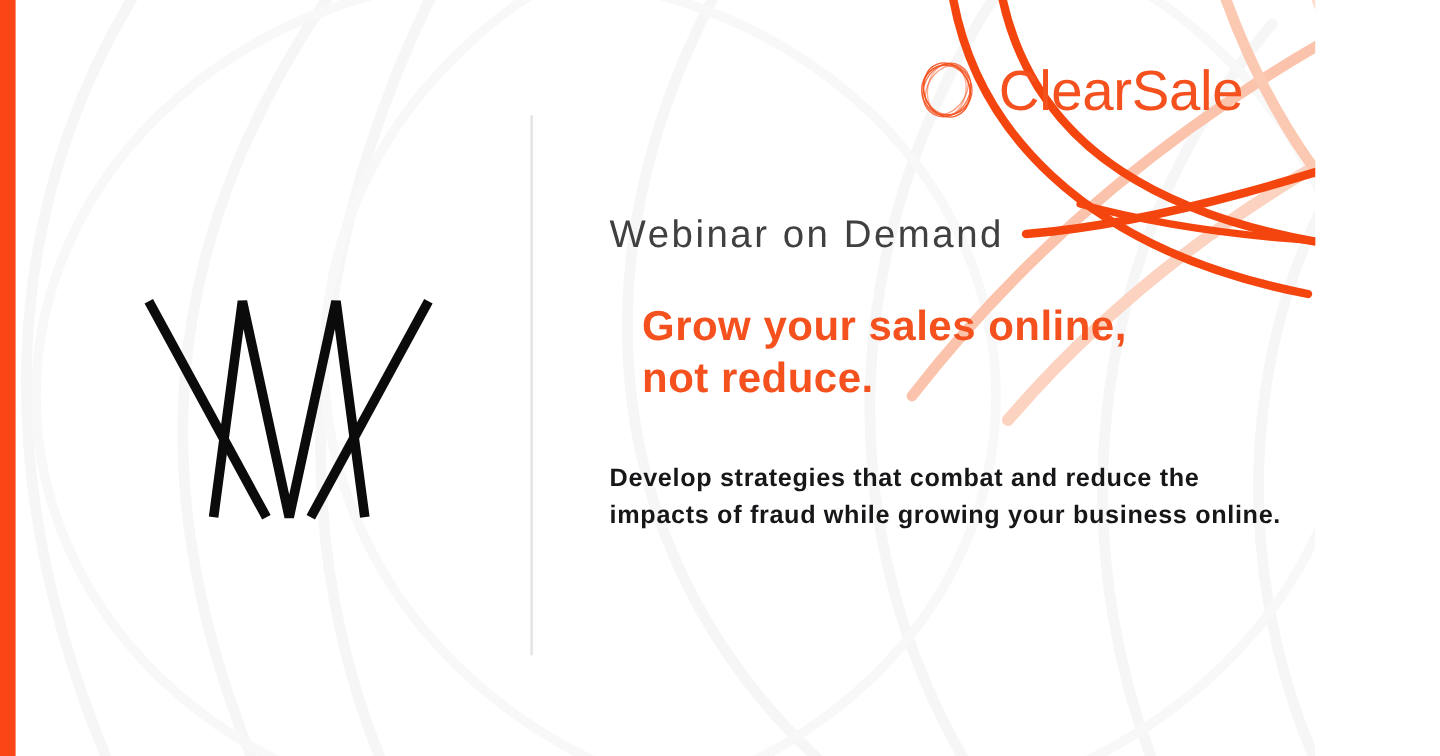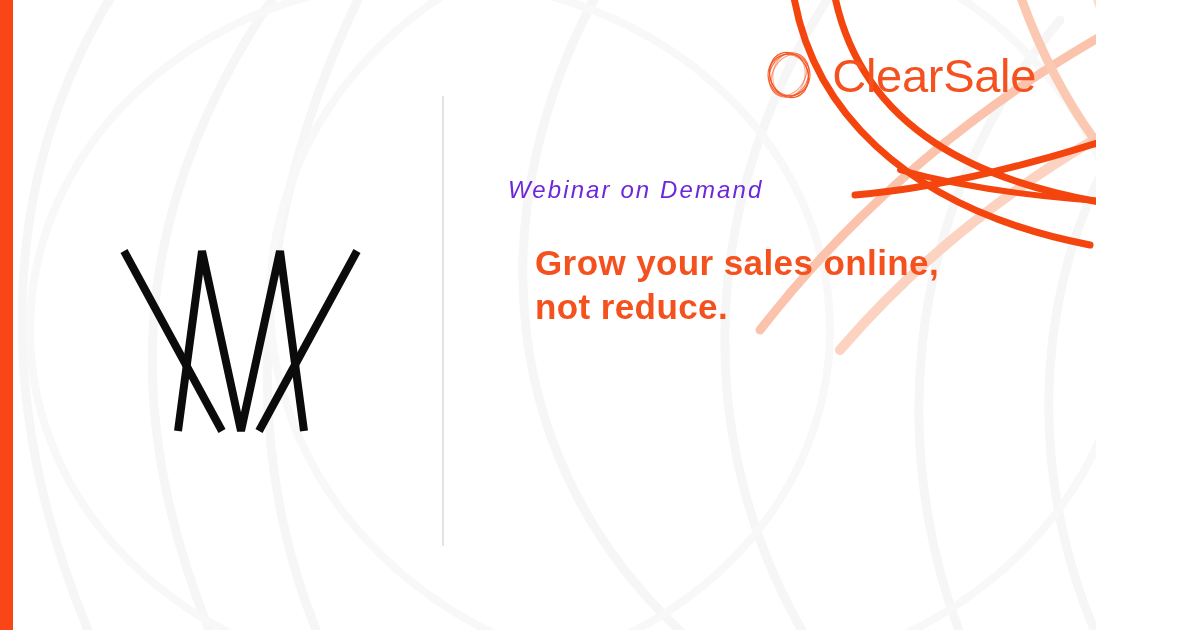--- a/index.html
+++ b/index.html
@@ -96,27 +96,26 @@
   
   .content {
     position:absolute;
     left:508px;
     top:176px;
     width:640px;
     z-index:5;
   }
 
   .eyebrow {
-    font-size:24px;
+    font-size:32px;
     font-weight:300;
-    color:#6d28d9;
+    color:#404040;
     letter-spacing:2.1px;
     line-height:1.2;
     white-space:nowrap;
-    font-style:italic;
   }
 
   .headline {
     margin-top:36px;
     font-size:35px;
     font-weight:700;
     color:#F4511E;
     letter-spacing:0.4px;
     line-height:1.26;
     margin-left:27px;
@@ -203,17 +202,19 @@
   <div class="content">
 
     <div class="eyebrow">Webinar on Demand</div>
 
     <div class="headline">
       <span class="hl-line">Grow your sales online,</span>
       <span class="hl-line">not reduce.</span>
     </div>
 
     <div class="subcopy">
+      <span class="sub-line">Develop strategies that combat and reduce the</span>
+      <span class="sub-line">impacts of fraud while growing your business online.</span>
     </div>
 
   </div>
 
 </div>
 
 </body></html>

